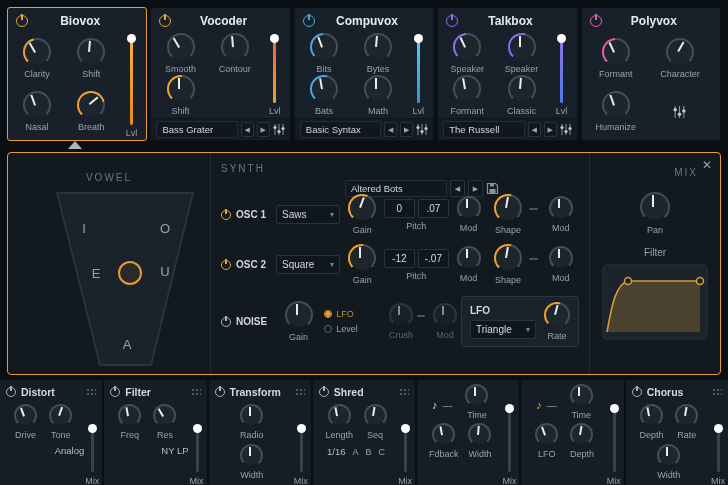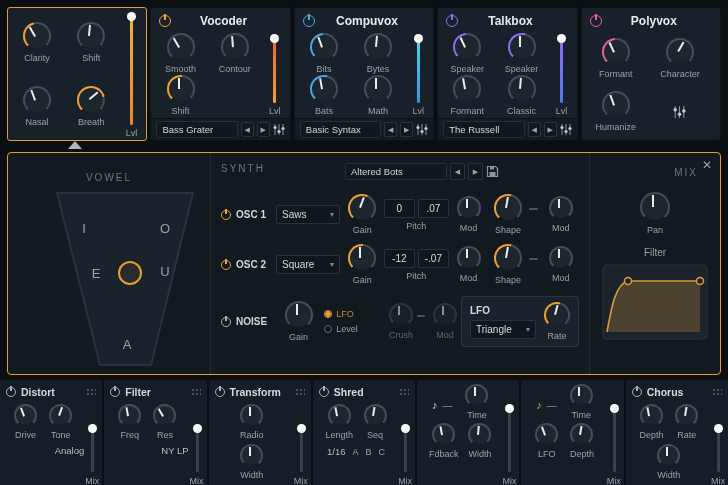--- a/index.html
+++ b/index.html
@@ -53,21 +53,21 @@
            border-left:7px solid transparent;border-right:7px solid transparent;border-bottom:8px solid #aeb5bb}
 
   
   .detail{position:absolute;left:7px;right:7px;top:152px;height:223px;background:#12191f;border:1px solid #e89a35;
           border-radius:4px;display:flex}
   .sec-label{font-size:10px;letter-spacing:2px;color:#6d7780}
   .vowel-sec{width:202px;position:relative;padding-top:14px;text-align:center}
   .vowel-sec svg{position:absolute;left:4px;top:32px}
   .synth-sec{flex:1;border-left:1px solid #222b34;border-right:1px solid #222b34;padding:10px 10px 6px;display:flex;flex-direction:column;min-width:0}
   .synth-head{display:flex;align-items:flex-start;height:22px}
-  .preset-group{display:flex;align-items:center;gap:3px;margin:0 auto}
+  .preset-group{display:flex;align-items:center;gap:3px;margin:17px auto}
   .preset-group .preset{flex:none;width:102px}
   .srow{display:flex;align-items:center;margin-top:9px}
   .c-id{width:60px;display:flex;align-items:center;gap:5px;font-size:10px;font-weight:bold;color:#d2d8dd}
   .c-wave{width:72px}
   .c-gain{width:44px}
   .c-pitch{width:74px}
   .c-mod{width:40px}
   .c-shape{width:46px}
   .pitch{display:flex;flex-direction:column;align-items:center;gap:3px;font-size:9px;color:#99a2aa}
   .pvrow{display:flex;gap:3px}
@@ -106,20 +106,24 @@
   .sync .nd{font-size:10px;color:#8b949c}
   .shred-foot{display:flex;align-items:center;justify-content:center;gap:7px;margin-top:6px;font-size:9px;color:#9aa3ab}
   .shred-foot .div16{color:#b6bec4;font-size:9.5px}
 </style>
 </head>
 <body>
 
 <div class="top-row">
 
   <section class="module selected">
+    <header class="mod-head">
+      <span class="pwr" style="--c:#f0a030"></span>
+      <h2 class="mod-title">Biovox</h2>
+    </header>
     <div class="mod-body">
       <div class="kgrid">
         <div class="kcell">
           <span class="ring c" style="--arc:#f0a030;--sw:120deg">
               <span class="knob" style="--r:150deg">
                 <i></i>
               </span>
             </span>
           <label>Clarity</label>
         </div>

